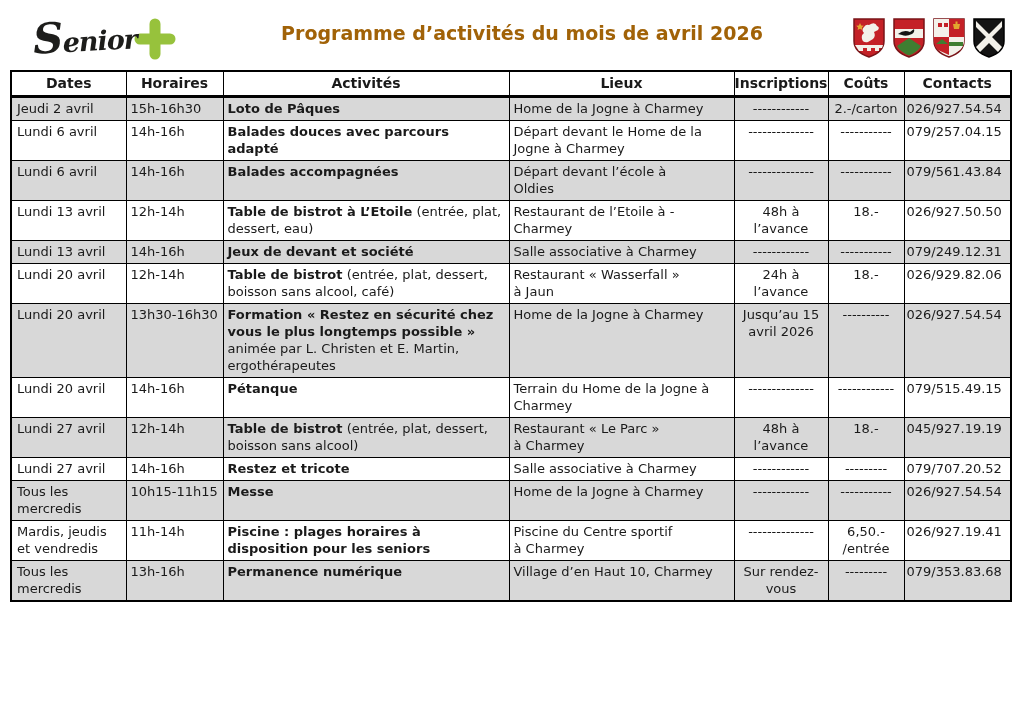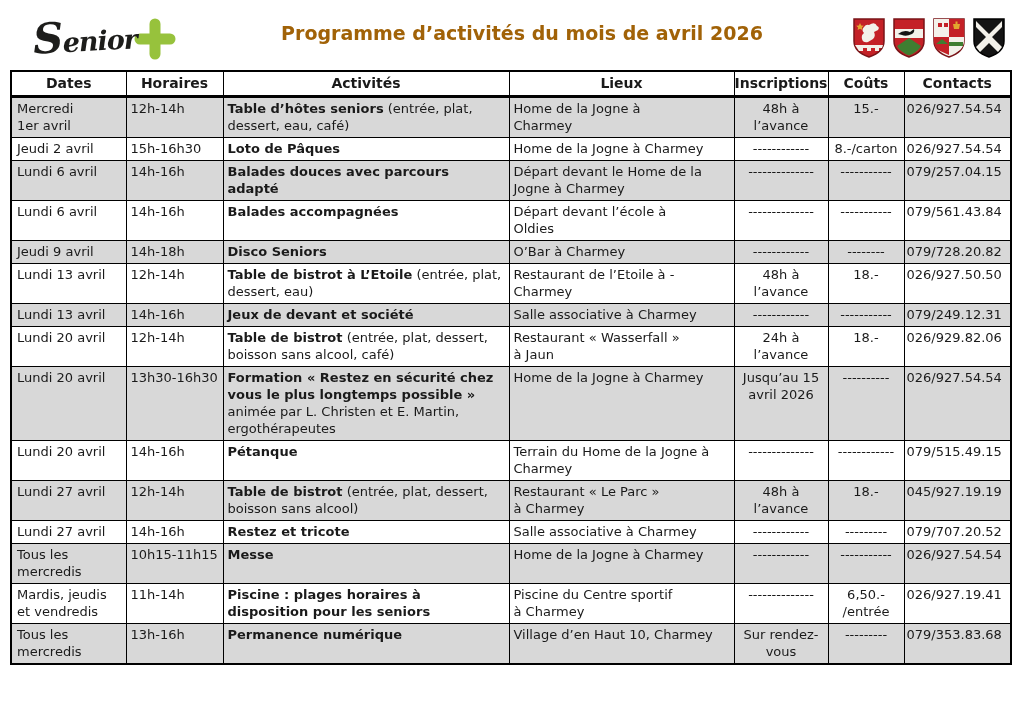--- a/index.html
+++ b/index.html
@@ -106,40 +106,28 @@
         <th>Dates</th>
         <th>Horaires</th>
         <th>Activités</th>
         <th>Lieux</th>
         <th>Inscriptions</th>
         <th>Coûts</th>
         <th>Contacts</th>
       </tr>
     </thead>
     <tbody id="rows-body">
-    <tr>
-      <td class="c-date">Mercredi
-1er avril</td>
-      <td class="c-time">12h-14h</td>
-      <td class="c-act"><span class="b">Table d’hôtes seniors</span><span> (entrée, plat, dessert, eau, café)</span></td>
-      <td class="c-lieu">Home de la Jogne à
-Charmey</td>
-      <td class="c-insc">48h à
-l’avance</td>
-      <td class="c-cout">15.-</td>
-      <td class="c-contact">026/927.54.54</td>
-    </tr>
 
     <tr>
       <td class="c-date">Jeudi 2 avril</td>
       <td class="c-time">15h-16h30</td>
       <td class="c-act"><span class="b">Loto de Pâques</span><span></span></td>
       <td class="c-lieu">Home de la Jogne à Charmey</td>
       <td class="c-insc">------------</td>
-      <td class="c-cout">8.-/carton</td>
+      <td class="c-cout">2.-/carton</td>
       <td class="c-contact">026/927.54.54</td>
     </tr>
 
     <tr>
       <td class="c-date">Lundi 6 avril</td>
       <td class="c-time">14h-16h</td>
       <td class="c-act"><span class="b">Balades douces avec parcours adapté</span><span></span></td>
       <td class="c-lieu">Départ devant le Home de la
 Jogne à Charmey</td>
       <td class="c-insc">--------------</td>
@@ -151,29 +139,20 @@
       <td class="c-date">Lundi 6 avril</td>
       <td class="c-time">14h-16h</td>
       <td class="c-act"><span class="b">Balades accompagnées</span><span></span></td>
       <td class="c-lieu">Départ devant l’école à
 Oldies</td>
       <td class="c-insc">--------------</td>
       <td class="c-cout">-----------</td>
       <td class="c-contact">079/561.43.84</td>
     </tr>
 
-    <tr>
-      <td class="c-date">Jeudi 9 avril</td>
-      <td class="c-time">14h-18h</td>
-      <td class="c-act"><span class="b">Disco Seniors</span><span></span></td>
-      <td class="c-lieu">O’Bar à Charmey</td>
-      <td class="c-insc">------------</td>
-      <td class="c-cout">--------</td>
-      <td class="c-contact">079/728.20.82</td>
-    </tr>
 
     <tr>
       <td class="c-date">Lundi 13 avril</td>
       <td class="c-time">12h-14h</td>
       <td class="c-act"><span class="b">Table de bistrot à L’Etoile</span><span> (entrée, plat, dessert, eau)</span></td>
       <td class="c-lieu">Restaurant de l’Etoile à -
 Charmey</td>
       <td class="c-insc">48h à
 l’avance</td>
       <td class="c-cout">18.-</td>

